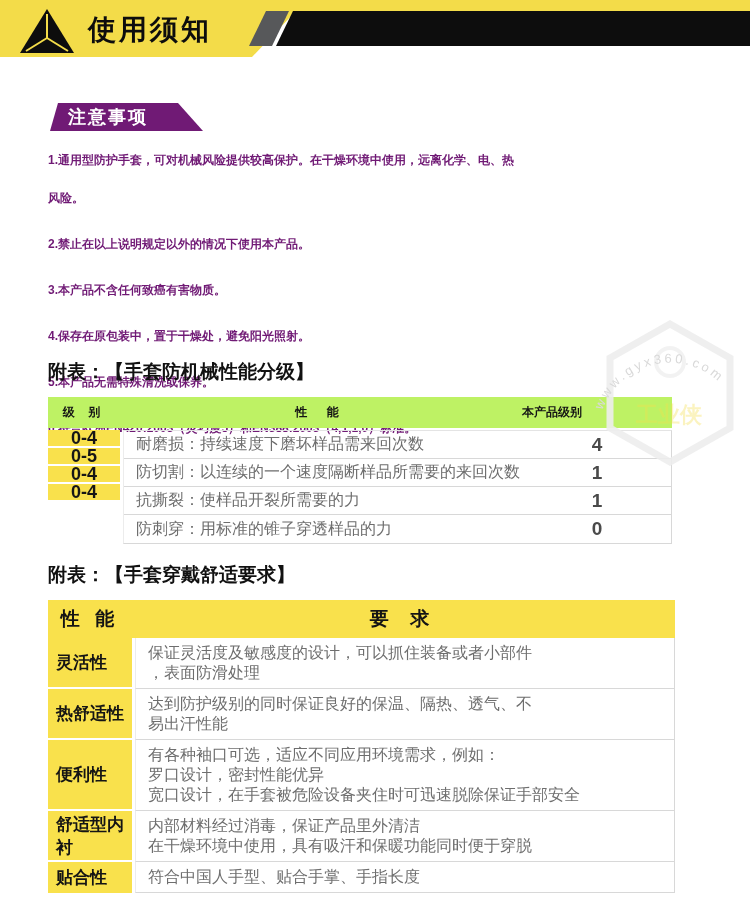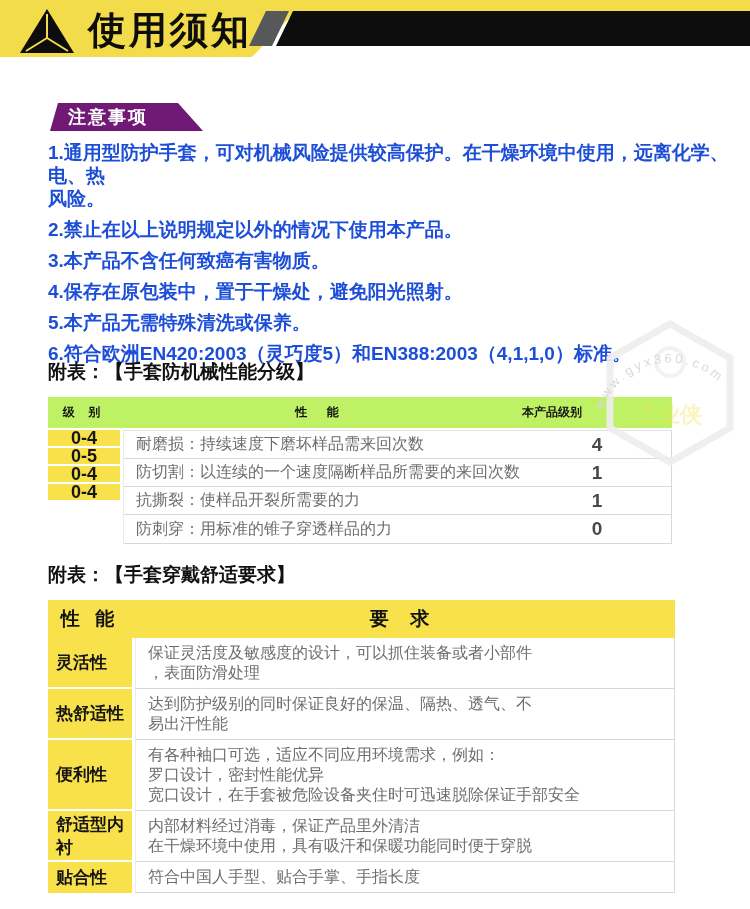--- a/index.html
+++ b/index.html
@@ -17,37 +17,37 @@
   .hdr-gray {
     position:absolute; inset:0; background:#57585A;
     clip-path:polygon(266px 11px, 289px 11px, 272px 46px, 249px 46px);
   }
   .hdr-black {
     position:absolute; inset:0; background:#0D0D0D;
     clip-path:polygon(293px 11px, 750px 11px, 750px 46px, 276px 46px);
   }
   .logo { position:absolute; left:18px; top:8px; width:58px; height:46px; }
   .hdr-title {
-    position:absolute; left:88px; top:13px; font-size:38px; font-weight:900;
+    position:absolute; left:88px; top:13px; font-size:28px; font-weight:900;
     letter-spacing:3px; color:#0D0D0D; margin:0; line-height:34px;
   }
   
   .badge {
     position:absolute; left:50px; top:103px; width:153px; height:28px;
     background:#701a75; color:#ffffff;
     clip-path:polygon(8px 0, 128px 0, 153px 28px, 0 28px);
   }
   .badge span {
     display:block; font-size:18px; font-weight:bold; line-height:28px;
     padding-left:18px; letter-spacing:2px;
   }
   
   .notes { position:absolute; left:48px; top:141px; width:694px; }
   .note-item {
-    font-size:19px; font-weight:bold; color:#1d4ed8; line-height:23px;
+    font-size:12px; font-weight:bold; color:#701a75; line-height:38px;
     margin:0 0 8px 0; white-space:pre-line;
   }
   
   .caption { position:absolute; left:48px; margin:0; font-size:19px; font-weight:bold; color:#111; }
   .caption-1 { top:359px; }
   .caption-2 { top:562px; }
   
   .t1 { position:absolute; left:48px; top:397px; width:624px; }
   .t1-head {
     display:flex; align-items:center; height:31px; background:#bef264;

